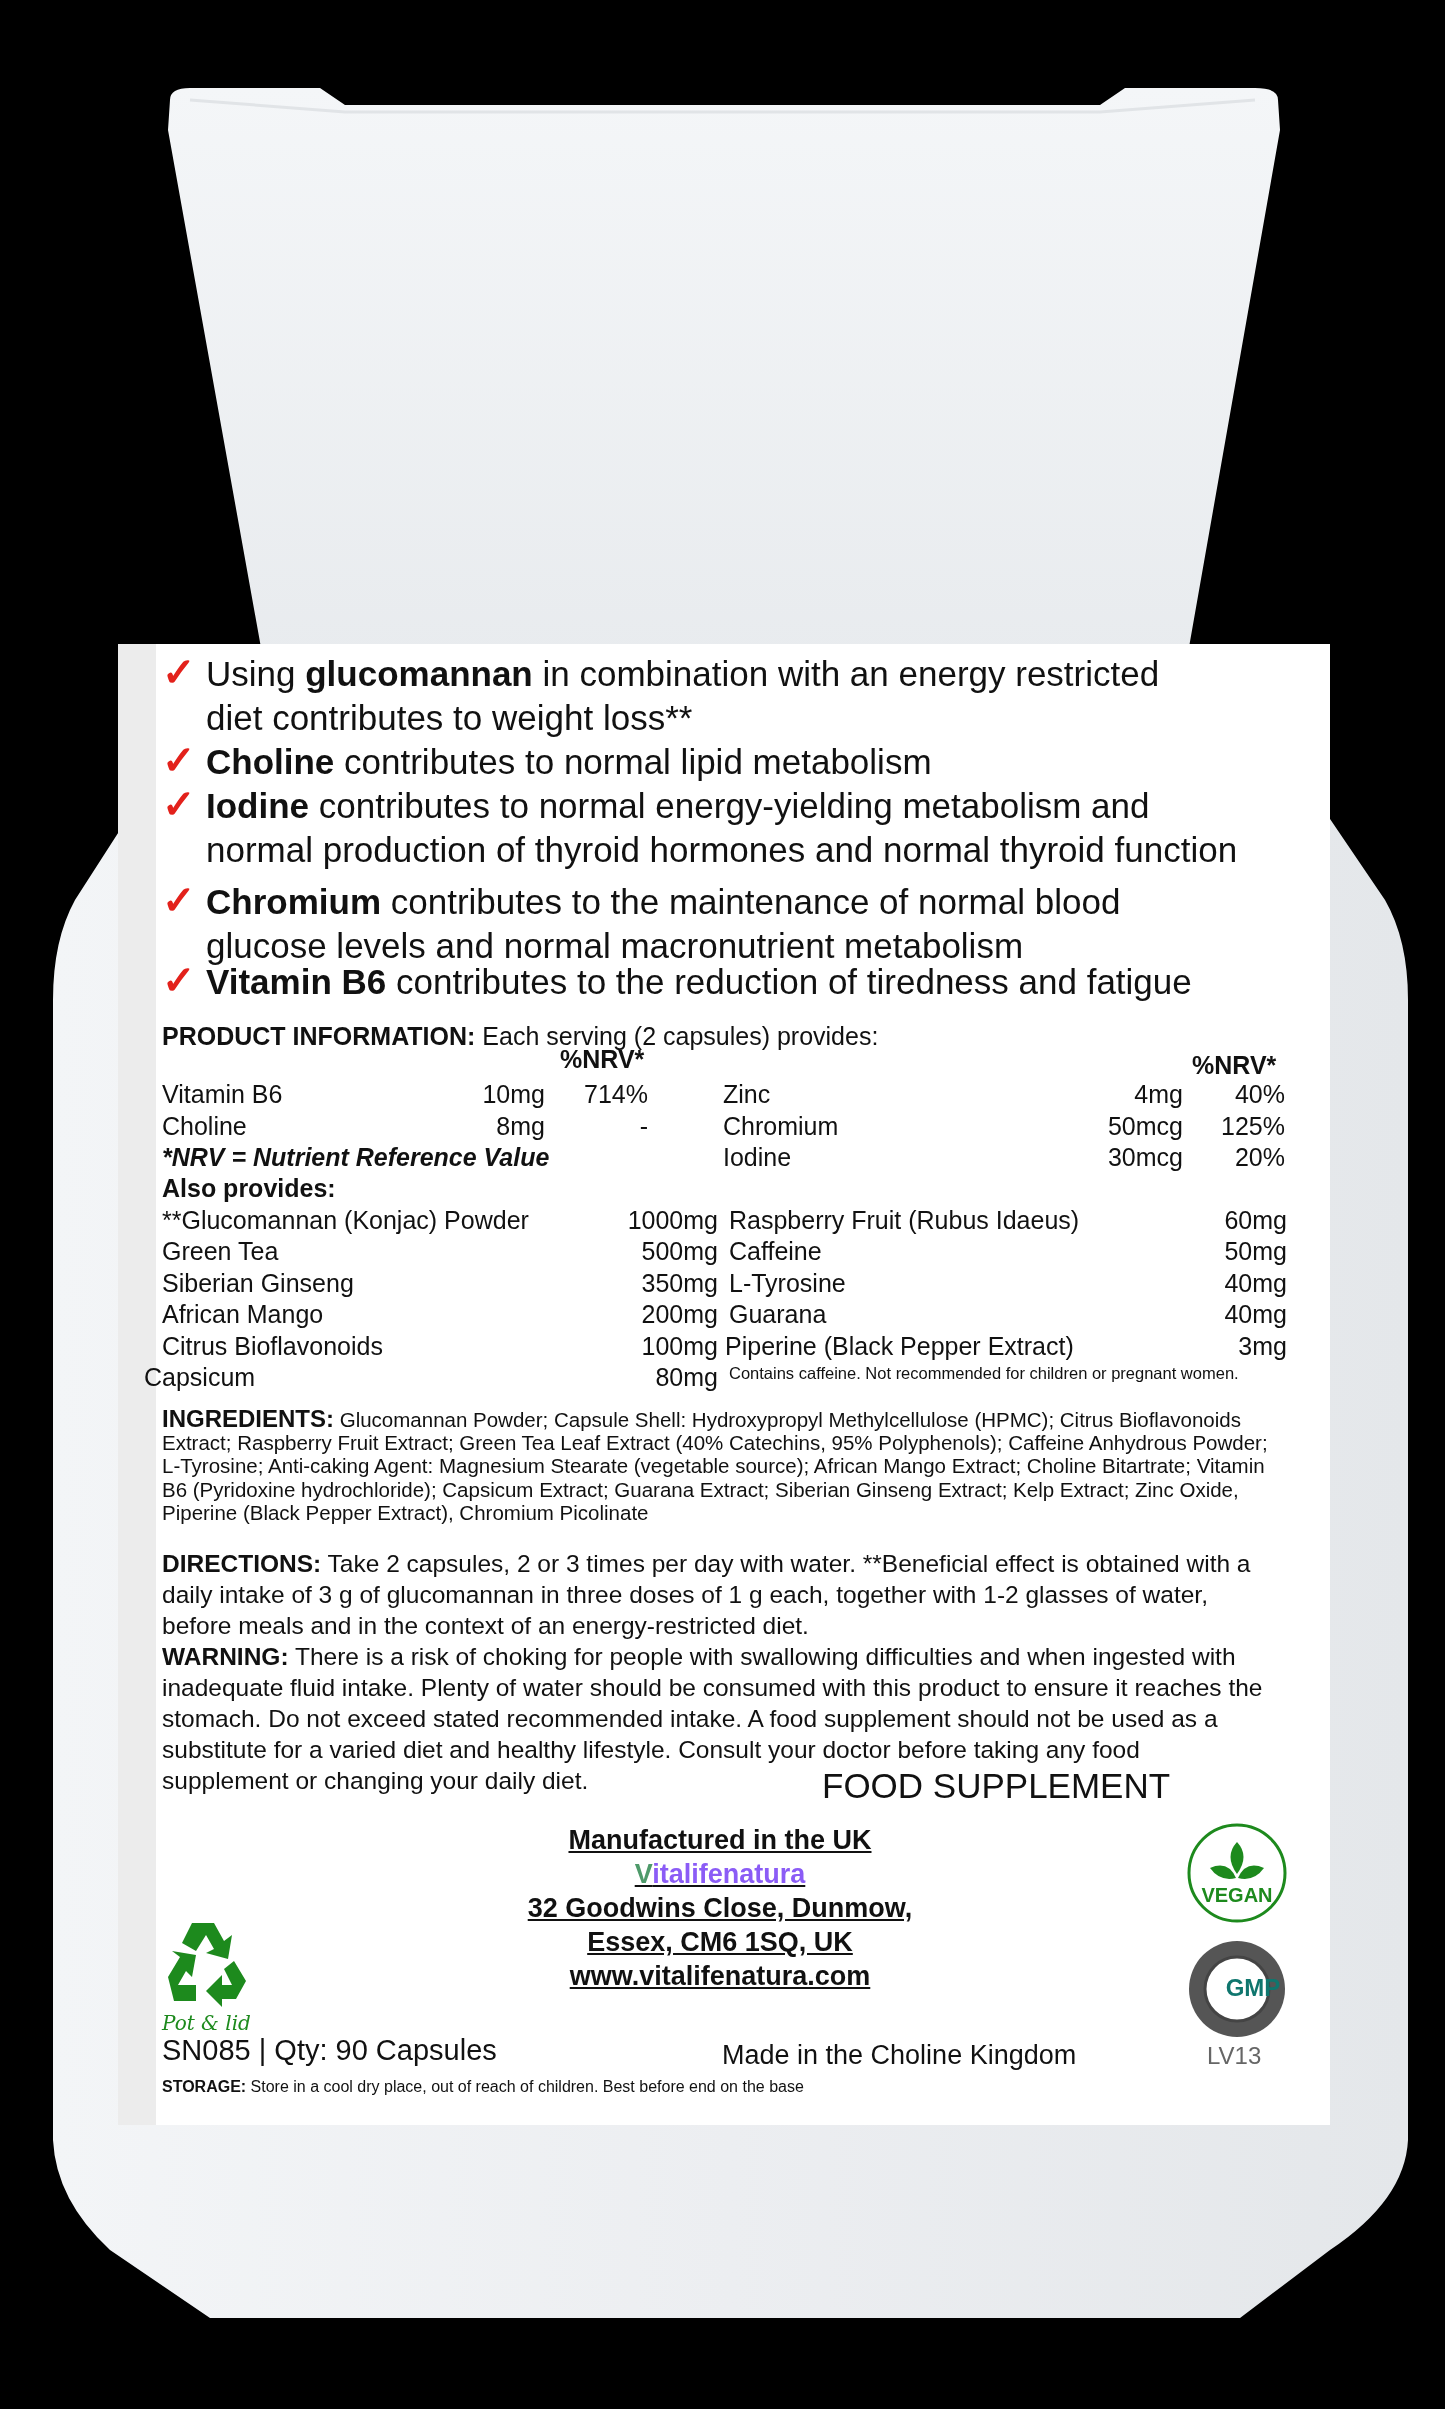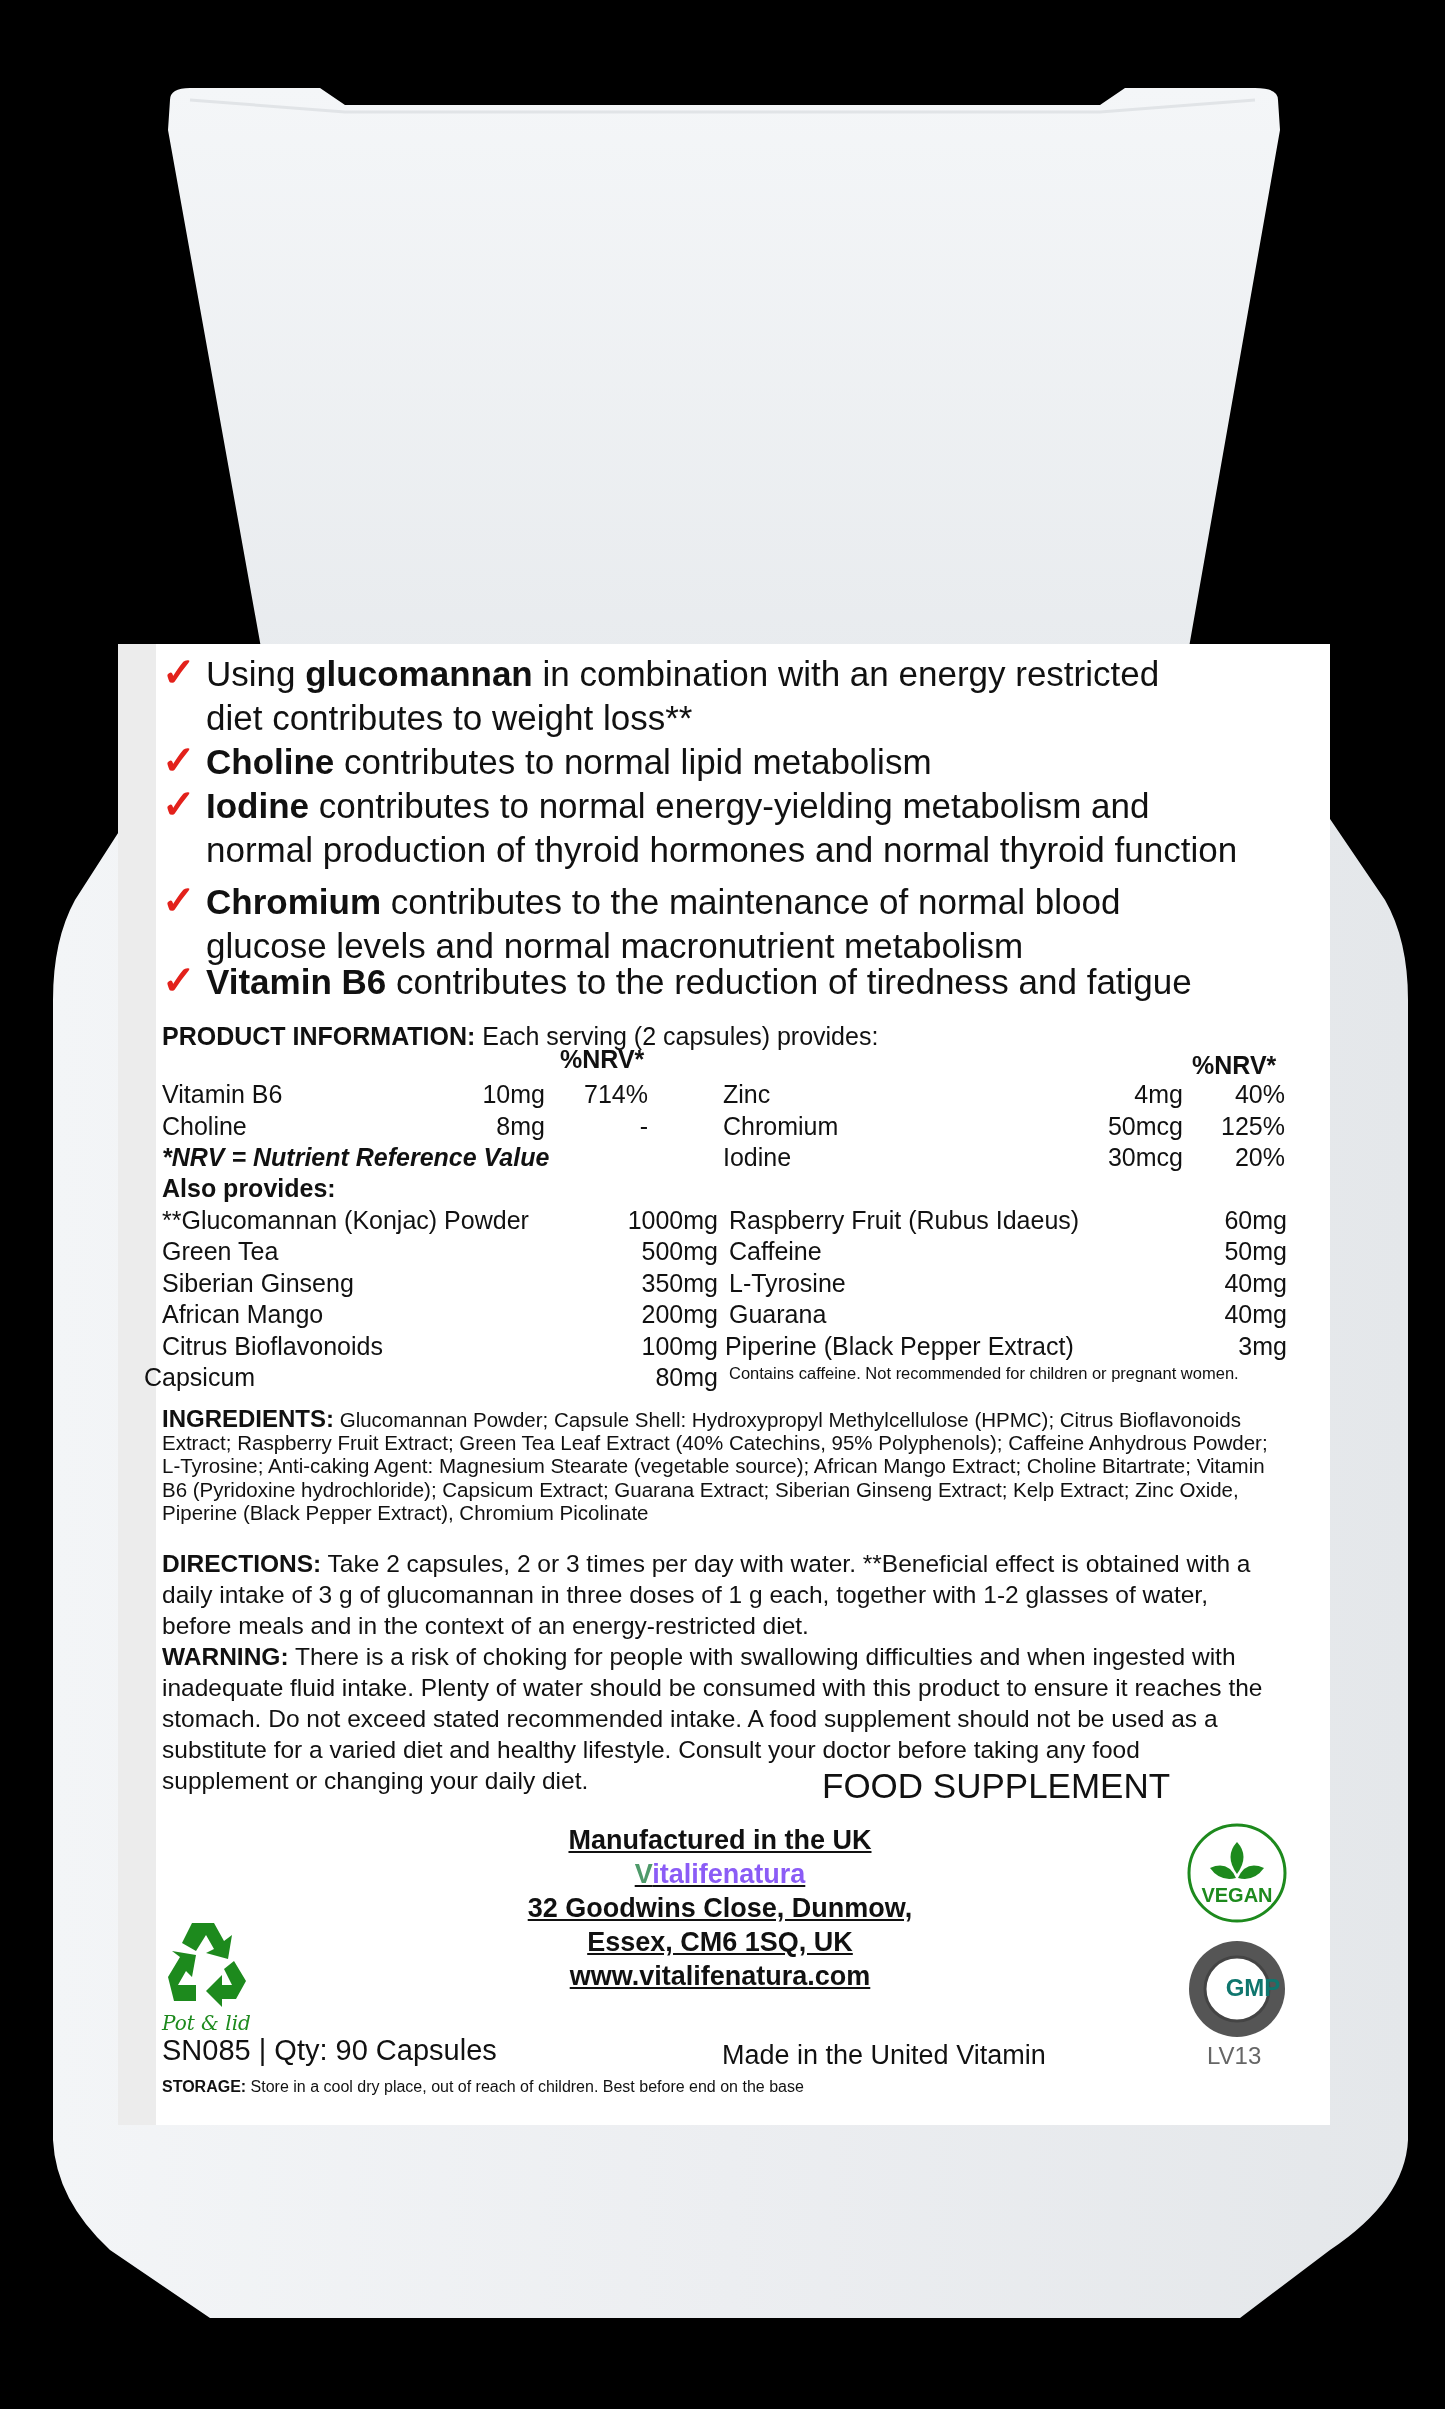--- a/index.html
+++ b/index.html
@@ -161,17 +161,17 @@
 
 <div class="abs" style="left:1186px;top:1938px;width:102px;height:102px;">
   <svg width="102" height="102" viewBox="0 0 102 102">
     <circle cx="51" cy="51" r="48" fill="#555"></circle>
     <circle cx="51" cy="51" r="32" fill="#fff" stroke="#444" stroke-width="3"></circle>
   </svg>
   <div class="abs center" style="left:16px;width:102px;top:36px;color:#0f766e;font-weight:bold;font-size:24px;">GMP</div>
 </div>
 
 <div class="abs" style="left:162px;top:2034px;font-size:29px;font-weight:normal;">SN085 | Qty: 90 Capsules</div>
-<div class="abs" style="left:722px;top:2040px;font-size:27px;">Made in the United Vitamin</div>
+<div class="abs" style="left:722px;top:2040px;font-size:27px;">Made in the Choline Kingdom</div>
 <div class="abs" style="left:1207px;top:2042px;font-size:24px;color:#666;">LV13</div>
 <div class="abs" style="left:162px;top:2078px;font-size:16px;">
   <b>STORAGE:</b><span> Store in a cool dry place, out of reach of children. Best before end on the base</span>
 </div>
 
 </body></html>

